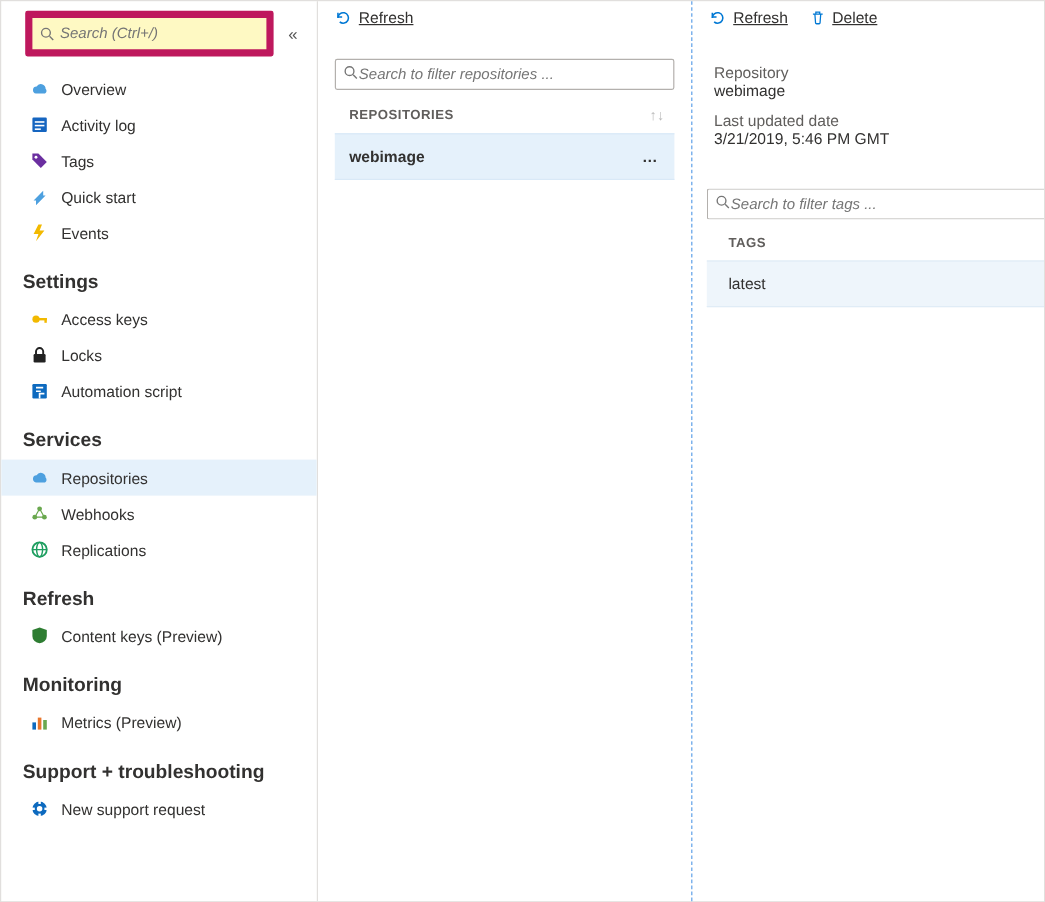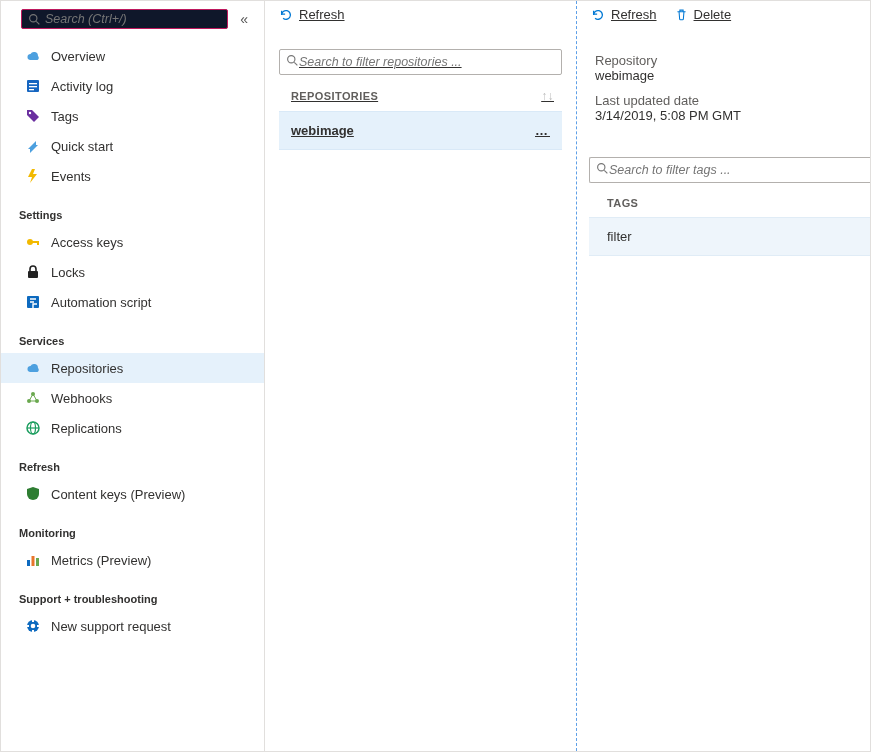--- a/index.html
+++ b/index.html
@@ -28,25 +28,25 @@
   .sidebar-top {
     padding: 8px 12px 6px 20px;
     display: flex;
     align-items: center;
     gap: 8px;
   }
   .search-box {
     flex: 1;
     display: flex;
     align-items: center;
-    border: 1px solid #be185d;
+    border: 6px solid #be185d;
     border-radius: 2px;
-    height: 20px;
+    height: 38px;
     padding: 0 6px;
-    background: #0f172a;
+    background: #fef9c3;
   }
   .search-box input {
     border: none;
     outline: none;
     font-style: italic;
     font-size: 12.5px;
     color: #767676;
     width: 100%;
     background: transparent;
   }
@@ -55,21 +55,21 @@
     color: #555;
     cursor: pointer;
     padding: 2px 4px;
     font-size: 14px;
   }
   .nav-group { padding-top: 6px; }
   .nav-group-title {
     padding: 12px 18px 6px 18px;
     font-weight: 600;
     color: #323130;
-    font-size: 11px;
+    font-size: 16px;
   }
   .nav-item {
     display: flex;
     align-items: center;
     gap: 10px;
     padding: 7px 12px 7px 24px;
     cursor: pointer;
     font-size: 13px;
   }
   .nav-item.active { background: #e5f1fb; }
@@ -101,21 +101,21 @@
   }
   .tool-btn {
     display: flex;
     align-items: center;
     gap: 6px;
     cursor: pointer;
     color: #323130;
     font-size: 13px;
   }
   .tool-btn .ticon { color: #0078d4; display:flex; }
-  .panel-body { padding: 8px 14px; text-decoration: underline; }
+  .panel-body { padding: 8px 14px; }
   .filter-box {
     display: flex;
     align-items: center;
     border: 1px solid #b3b0ad;
     border-radius: 2px;
     height: 26px;
     padding: 0 6px;
     margin-bottom: 6px;
   }
   .filter-box input {
@@ -405,31 +405,31 @@
               <path d="M3 4h10M6 4V2h4v2M5 4l.7 9a1 1 0 0 0 1 .9h2.6a1 1 0 0 0 1-.9L11 4" fill="none" stroke="#0078d4" stroke-width="1.3"></path>
             </svg>
         </span>
         <span>Delete</span>
       </div>
     </div>
     <div class="detail-block" id="detail-rows">
         <div class="detail-label">Repository</div>
         <div class="detail-value">webimage</div>
         <div class="detail-label">Last updated date</div>
-        <div class="detail-value">3/14/2019, 5:08 PM GMT</div>
+        <div class="detail-value">3/21/2019, 5:46 PM GMT</div>
       </div>
     <div class="tag-filter-wrap">
       <div class="tag-filter">
         <span class="sicon">
           <svg width="13" height="13" viewBox="0 0 16 16">
               <circle cx="6.5" cy="6.5" r="4.5" fill="none" stroke="#767676" stroke-width="1.4"></circle>
               <line x1="10.2" y1="10.2" x2="14" y2="14" stroke="#767676" stroke-width="1.4"></line>
             </svg>
         </span>
         <input type="text" placeholder="Search to filter tags ..." style="">
       </div>
       <div class="tags-header">TAGS</div>
       <div id="tag-list">
-          <div class="tag-item">filter</div>
+          <div class="tag-item">latest</div>
         </div>
     </div>
   </div>
 </div>
 
 </body></html>

